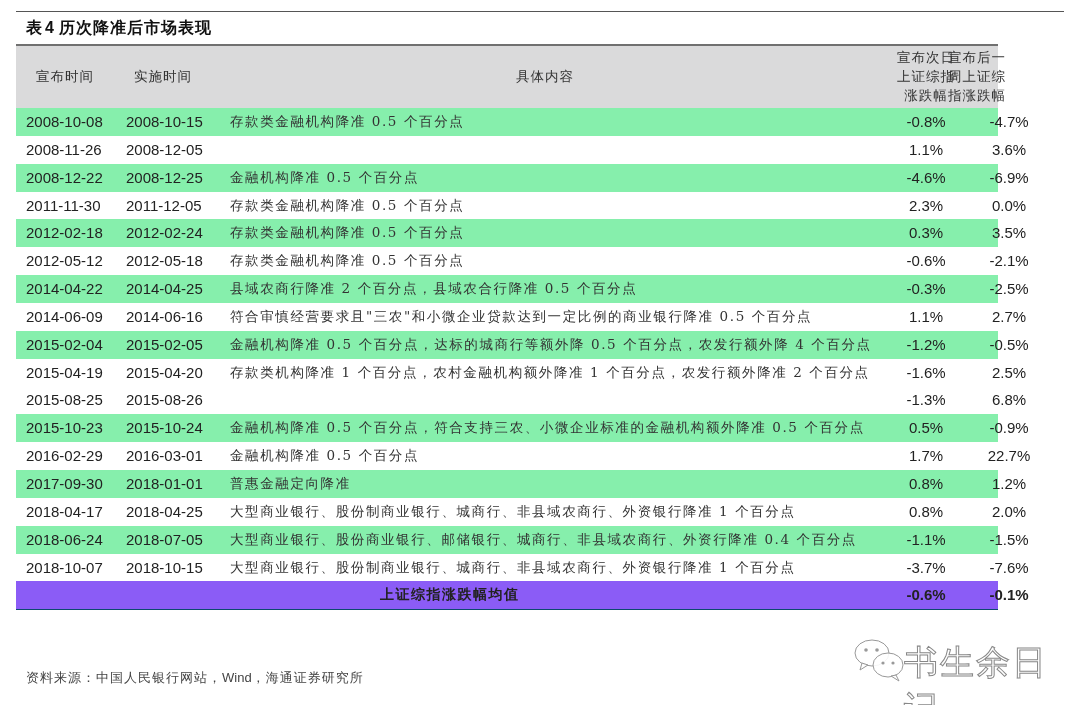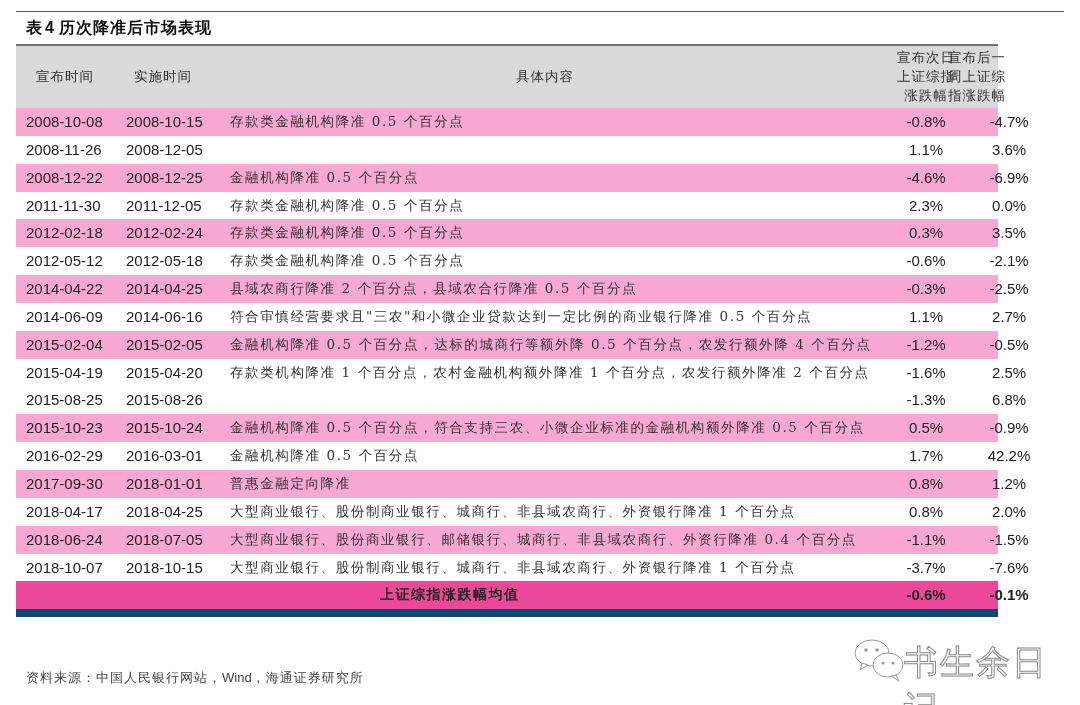--- a/index.html
+++ b/index.html
@@ -11,31 +11,31 @@
     .title .num { font-family: "Liberation Sans", sans-serif; font-weight: bold; margin: 0 4px 0 2px; }
     .table { position: absolute; left: 16px; top: 44px; width: 982px; }
     .hdr { position: relative; height: 64px; background: #dadadb; border-top: 2px solid #707070; box-sizing: border-box; }
     .hdr .c { position: absolute; font-family: "DejaVu Serif", serif; font-size: 13.5px; color: #333; letter-spacing: 1px; }
     .hdr .c.ann { left: 20px; top: 22px; }
     .hdr .c.imp { left: 118px; top: 22px; }
     .hdr .c.content { left: 500px; top: 22px; }
     .hdr .c.next { left: 870px; top: 2px; width: 80px; text-align: center; line-height: 19px; }
     .hdr .c.week { left: 921px; top: 2px; width: 80px; text-align: center; line-height: 19px; }
     .row { position: relative; height: 27.85px; box-sizing: border-box; }
-    .row.alt { background: #f9a8d4; }
+    .row.alt { background: #86efac; }
     .row .d { position: absolute; top: 5px; font-family: "Liberation Sans", sans-serif; font-size: 15px; color: #222; }
     .row .d.ann { left: 10px; }
     .row .d.imp { left: 110px; }
     .row .t { position: absolute; left: 214px; top: 5px; font-family: "DejaVu Serif", serif; font-size: 13.5px;
               color: #333; letter-spacing: 1.6px; white-space: nowrap; }
     .row .v { position: absolute; top: 5px; font-family: "Liberation Sans", sans-serif; font-size: 15px; color: #222;
               width: 70px; text-align: center; }
     .row .v.next { left: 875px; }
     .row .v.week { left: 958px; }
-    .summary { position: relative; height: 28px; background: #ec4899; border-bottom: 8px solid #0c4a6e; }
+    .summary { position: relative; height: 28px; background: #8b5cf6; border-bottom: 1px solid #0c4a6e; }
     .summary .lbl { position: absolute; left: 364px; top: 5px; font-family: "DejaVu Serif", serif; font-weight: bold;
                     font-size: 14px; color: #222; letter-spacing: 1.5px; }
     .summary .v { position: absolute; top: 5px; font-family: "Liberation Sans", sans-serif; font-weight: bold;
                   font-size: 15px; color: #222; width: 70px; text-align: center; }
     .summary .v.next { left: 875px; }
     .summary .v.week { left: 958px; }
     .source { position: absolute; left: 26px; top: 669px; font-family: "DejaVu Serif", serif; font-size: 13px;
               color: #444; letter-spacing: 1px; }
     .source .en { font-family: "Liberation Sans", sans-serif; letter-spacing: 0; }
     .watermark { position: absolute; left: 852px; top: 636px; width: 230px; height: 60px; pointer-events: none; }
@@ -149,21 +149,21 @@
     <div class="d imp">2015-10-24</div>
     <div class="t">金融机构降准 0.5 个百分点，符合支持三农、小微企业标准的金融机构额外降准 0.5 个百分点</div>
     <div class="v next">0.5%</div>
     <div class="v week">-0.9%</div>
   </div>
       <div class="row">
     <div class="d ann">2016-02-29</div>
     <div class="d imp">2016-03-01</div>
     <div class="t">金融机构降准 0.5 个百分点</div>
     <div class="v next">1.7%</div>
-    <div class="v week">42.2%</div>
+    <div class="v week">22.7%</div>
   </div>
       <div class="row alt">
     <div class="d ann">2017-09-30</div>
     <div class="d imp">2018-01-01</div>
     <div class="t">普惠金融定向降准</div>
     <div class="v next">0.8%</div>
     <div class="v week">1.2%</div>
   </div>
       <div class="row">
     <div class="d ann">2018-04-17</div>

